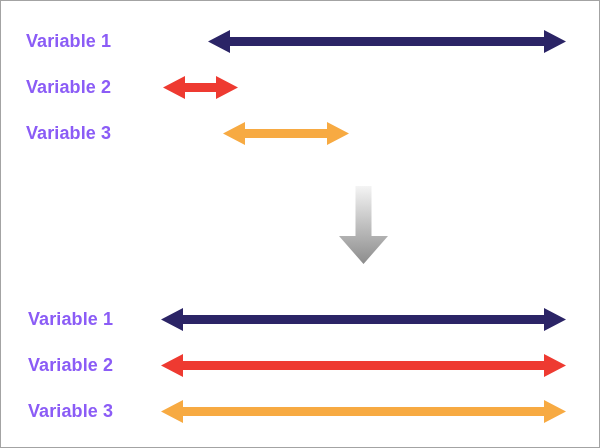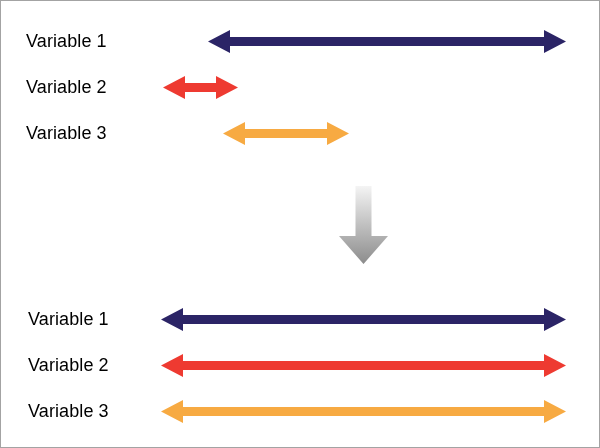--- a/index.html
+++ b/index.html
@@ -17,22 +17,22 @@
     height: 448px;
     background: #ffffff;
     box-sizing: border-box;
     border: 1px solid #a3a3a3;
     overflow: hidden;
   }
   .var-label {
     position: absolute;
     font-family: "Liberation Sans", sans-serif;
     font-size: 18px;
-    font-weight: 400;
-    color: #000000;
+    font-weight: 700;
+    color: #8b5cf6;
     line-height: 1;
     white-space: nowrap;
     letter-spacing: 0.1px;
     transform: translateY(-50%);
   }
   .arrow-svg {
     position: absolute;
     overflow: visible;
     display: block;
   }

